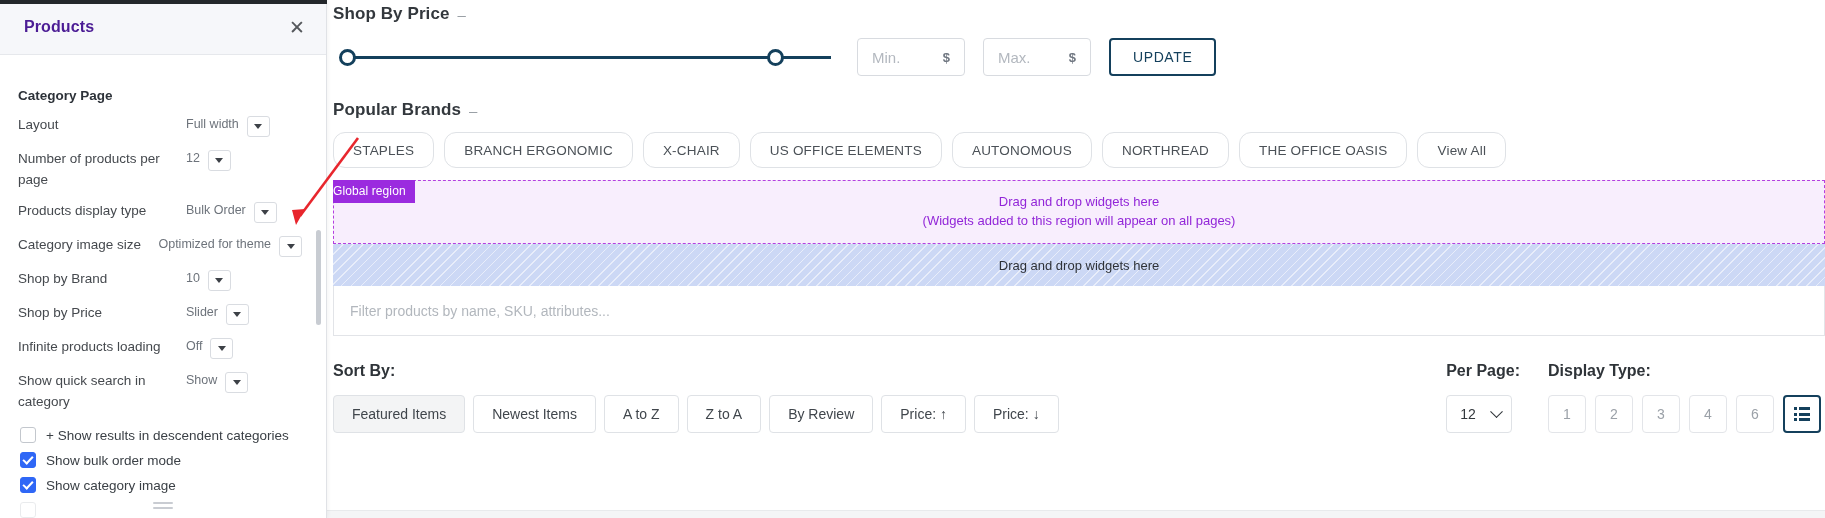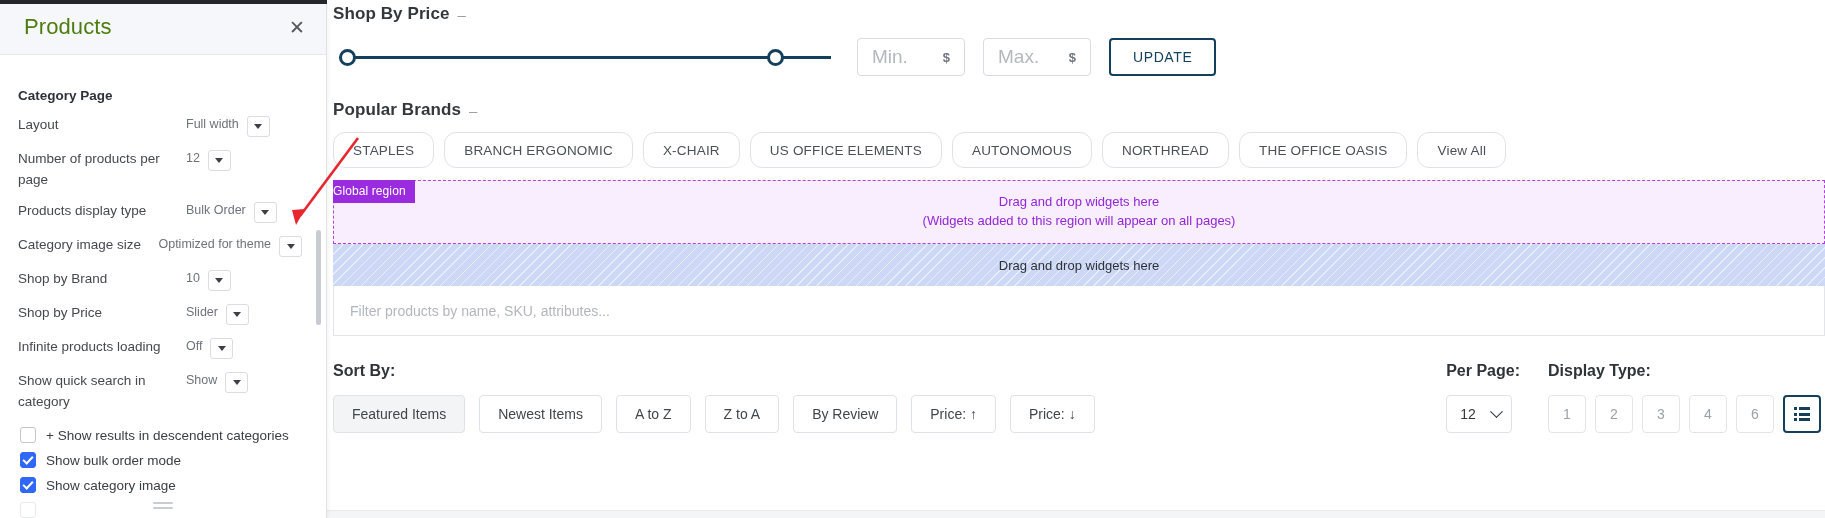--- a/index.html
+++ b/index.html
@@ -23,21 +23,21 @@
     box-shadow: 1px 0 4px rgba(0,0,0,.05);
   }
   .panel-head {
     height: 55px;
     background: #f6f7fa;
     border-bottom: 1px solid #e6e8ec;
     display: flex; align-items: center;
     padding: 0 16px 0 24px;
   }
   .panel-title {
-    font-size: 22px; color: #4d7c0f; font-weight: 400;
+    font-size: 16px; color: #4c1d95; font-weight: 700;
     letter-spacing: .1px; flex: 1;
   }
   .panel-close {
     width: 26px; height: 26px; display:flex; align-items:center;
     justify-content:center; font-size: 19px; color:#55585c;
     cursor: pointer; line-height: 1; font-weight: 300;
   }
   .panel-body {
     position: relative;
     padding: 16px 24px 0 18px;
@@ -113,21 +113,21 @@
   .slider .track { position:absolute; left: 8px; right: 8px; top: 10px; height: 3px; background:#14405c; }
   .slider .knob {
     position:absolute; top: 3px; width: 17px; height: 17px; border-radius: 50%;
     background: #fff; border: 3px solid #14405c; cursor: pointer;
   }
   .price-input {
     width: 108px; height: 38px; border: 1px solid #d8dbe0; border-radius: 4px;
     display:flex; align-items:center; justify-content:space-between;
     padding: 0 14px; background:#fff;
   }
-  .price-input .ph { font-size: 19px; color:#b3b8bf; }
+  .price-input .ph { font-size: 15px; color:#b3b8bf; }
   .price-input .cur { font-size: 13px; color:#6f7680; font-weight:700; }
   .update-btn {
     height: 38px; padding: 0 22px; border: 2px solid #14405c; border-radius: 4px;
     background:#fff; color:#14405c; font-size: 14px; letter-spacing: .6px;
     display:flex; align-items:center; cursor:pointer; font-family:"Liberation Sans",sans-serif;
   }
 
   
   .brand-row { display:flex; gap: 10px; flex-wrap: nowrap; margin-top: 12px; }
   .brand-chip {
@@ -162,21 +162,21 @@
 
   .filter-input {
     height: 50px; border: 1px solid #e2e4e8; border-top:none; background:#fff;
     display:flex; align-items:center; padding-left: 16px;
     font-size: 14px; color:#b2b7bd;
   }
 
   .sortbar { display:flex; align-items:flex-end; padding-top: 26px; }
   .sort-left { flex: 1; min-width:0; }
   .lbl-bold { font-size: 16px; font-weight: 700; color:#2f3439; }
-  .sort-chips { display:flex; gap: 14px; margin-top: 15px; }
+  .sort-chips { display:flex; gap: 8px; margin-top: 15px; }
   .sort-chip {
     height: 38px; border: 1px solid #dfe2e6; border-radius: 4px; background:#fff;
     display:flex; align-items:center; padding: 0 18px; font-size: 14px;
     color:#40464c; white-space:nowrap; cursor:pointer;
   }
   .sort-chip.active { background:#f3f4f5; }
 
   .ctrl-group { display:flex; gap: 28px; padding-right: 4px; }
   .ctrl-col .lbl-bold { margin-bottom: 15px; }
   .perpage-select {

